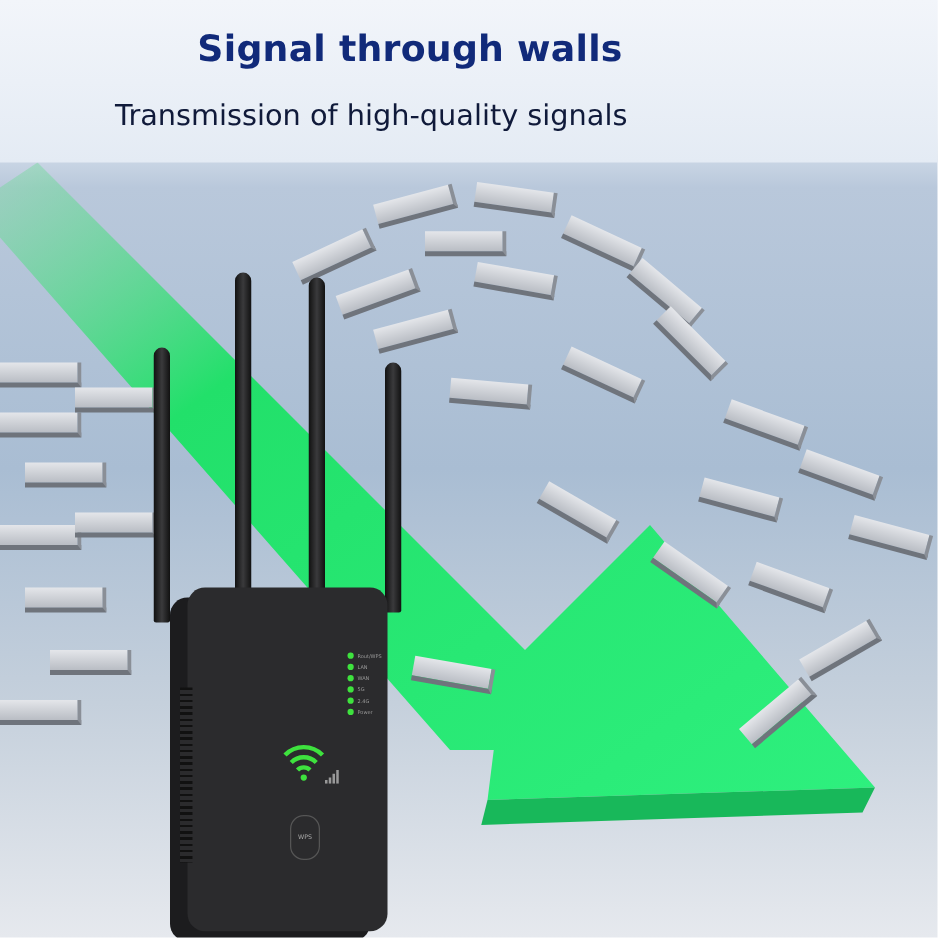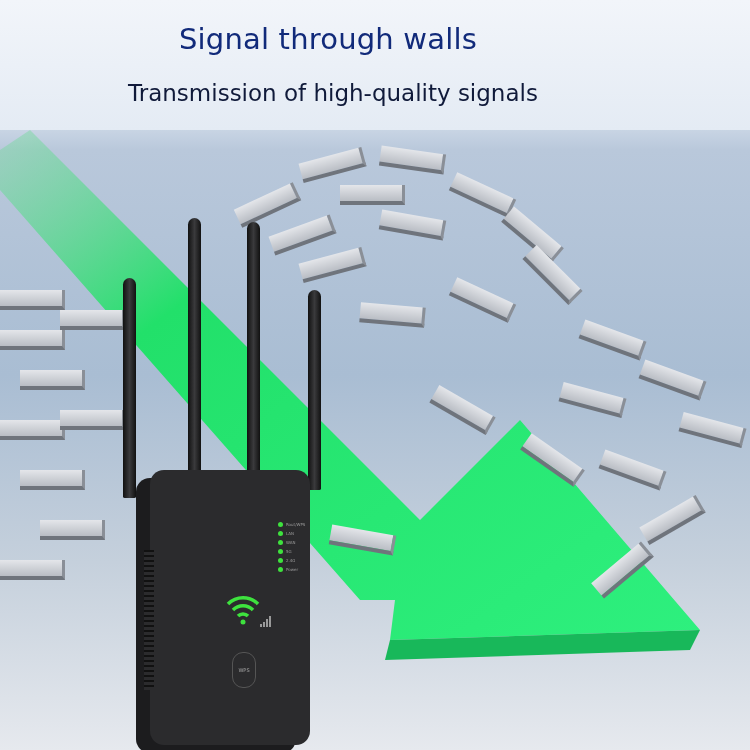--- a/index.html
+++ b/index.html
@@ -2,23 +2,23 @@
 <html><head>
 <meta charset="utf-8">
 <style>
   html,body{margin:0;padding:0;}
   body{width:750px;height:750px;overflow:hidden;position:relative;
     font-family:"DejaVu Sans",sans-serif;
     background:linear-gradient(180deg,#eef2f8 0%,#dbe4ef 14%,#b9c8db 20%,#a9bdd3 50%,#c5d0dc 75%,#e6e9ee 100%);}
   .header{position:absolute;left:0;top:0;width:750px;height:130px;
     background:linear-gradient(180deg,#f2f5fa 0%,#e4ebf4 100%);}
   .title{position:absolute;top:22px;width:656px;text-align:center;
-    font-weight:normal;font-size:29px;color:#112a7a;letter-spacing:0.2px;}
+    font-weight:bold;font-size:29px;color:#112a7a;letter-spacing:0.2px;}
   .subtitle{position:absolute;top:80px;width:594px;text-align:center;
-    font-size:23px;color:#101a3a;margin-left:36px;}
+    font-size:23px;color:#101a3a;}
   .scene{position:absolute;left:0;top:130px;width:750px;height:620px;}
   .brick{position:absolute;background:linear-gradient(180deg,#e4e6ea,#b9bdc4);
     border-bottom:4px solid #6f747c;border-right:3px solid #8a8f97;height:16px;width:62px;}
   .device{position:absolute;left:150px;top:470px;width:160px;height:275px;
     background:#2b2b2d;border-radius:14px;box-shadow:-14px 8px 0 #1c1c1e;}
   .ant{position:absolute;width:13px;border-radius:7px 7px 2px 2px;
     background:linear-gradient(90deg,#111,#3a3a3c,#111);}
   .leds{position:absolute;left:128px;top:50px;}
   .led-row{display:flex;align-items:center;height:8px;margin-bottom:1px;}
   .led-dot{width:5px;height:5px;border-radius:50%;background:#3ee23e;margin-right:3px;}

